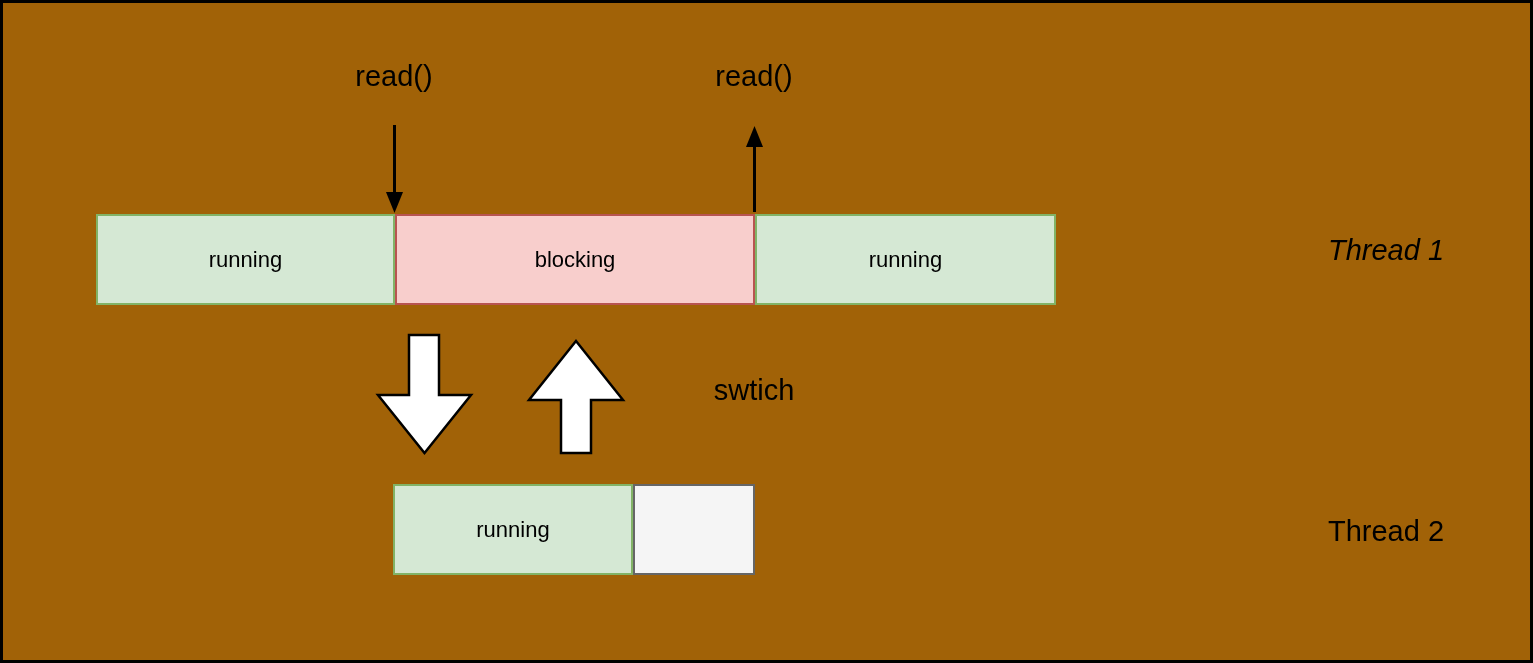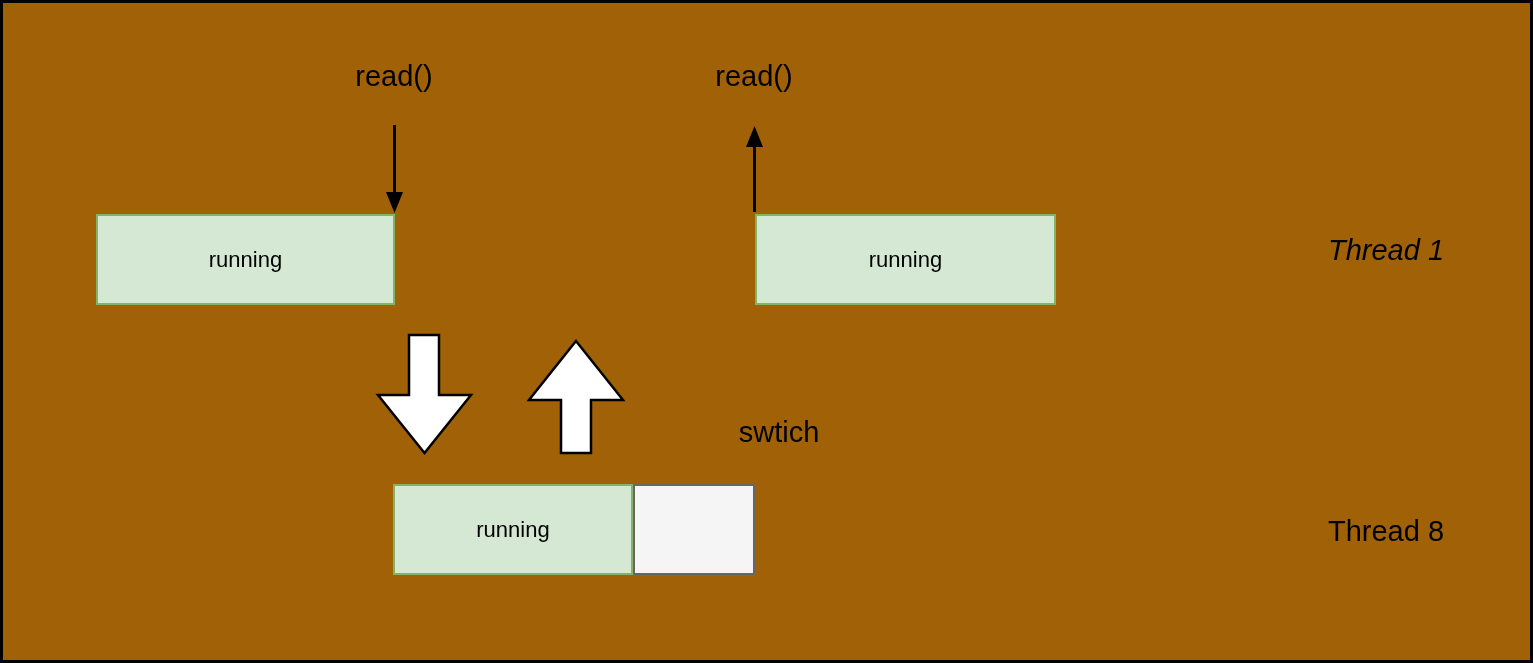--- a/index.html
+++ b/index.html
@@ -61,36 +61,39 @@
 
 <div class="canvas">
 
   <div class="floating-label" style="left: 391px; top: 73px;">read()</div>
 
   <div class="floating-label" style="left: 751px; top: 73px;">read()</div>
 
   <div class="seg green" style="left: 93px; top: 211px; width: 299px;">
     <span>running</span>
   </div>
+  <div class="seg red" style="left: 392px; top: 211px; width: 360px;">
+    <span>blocking</span>
+  </div>
   <div class="seg green" style="left: 752px; top: 211px; width: 301px;">
     <span>running</span>
   </div>
 
-  <div class="floating-label" style="left: 751px; top: 429px; margin-left: 25px;">swtich</div>
+  <div class="floating-label" style="left: 751px; top: 387px;">swtich</div>
 
   <div class="seg green" style="left: 390px; top: 481px; width: 240px;">
     <span>running</span>
   </div>
   <div class="seg gray" style="left: 630px; top: 481px; width: 122px;">
     <span></span>
   </div>
 
   <div class="floating-label" style="left: 1383px; top: 247px; font-style: italic;">Thread 1</div>
 
-  <div class="floating-label" style="left: 1383px; top: 528px;">Thread 8</div>
+  <div class="floating-label" style="left: 1383px; top: 528px;">Thread 2</div>
 
   <svg class="arrows-overlay" viewBox="0 0 1533 663">
 
     <g>
       <line x1="391.5" y1="122" x2="391.5" y2="193" stroke="#000000" stroke-width="3"></line>
       <polygon points="391.5,210 383,189 400,189" fill="#000000"></polygon>
     </g>
 
     <g>
       <line x1="751.5" y1="209" x2="751.5" y2="140" stroke="#000000" stroke-width="3"></line>

